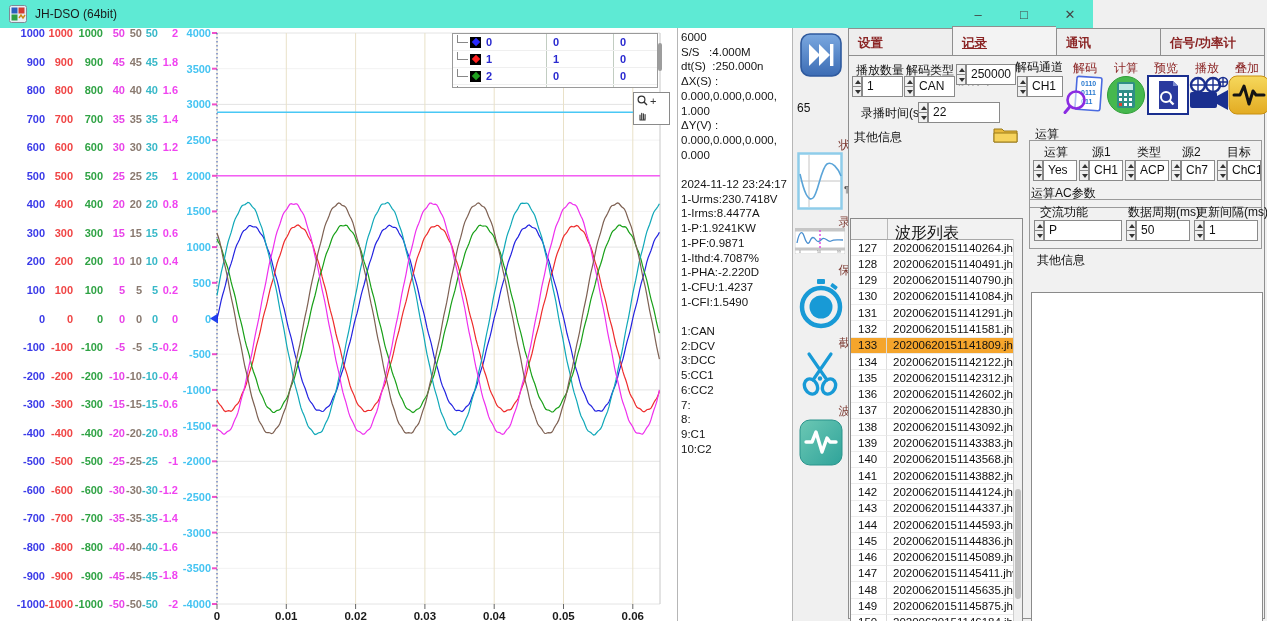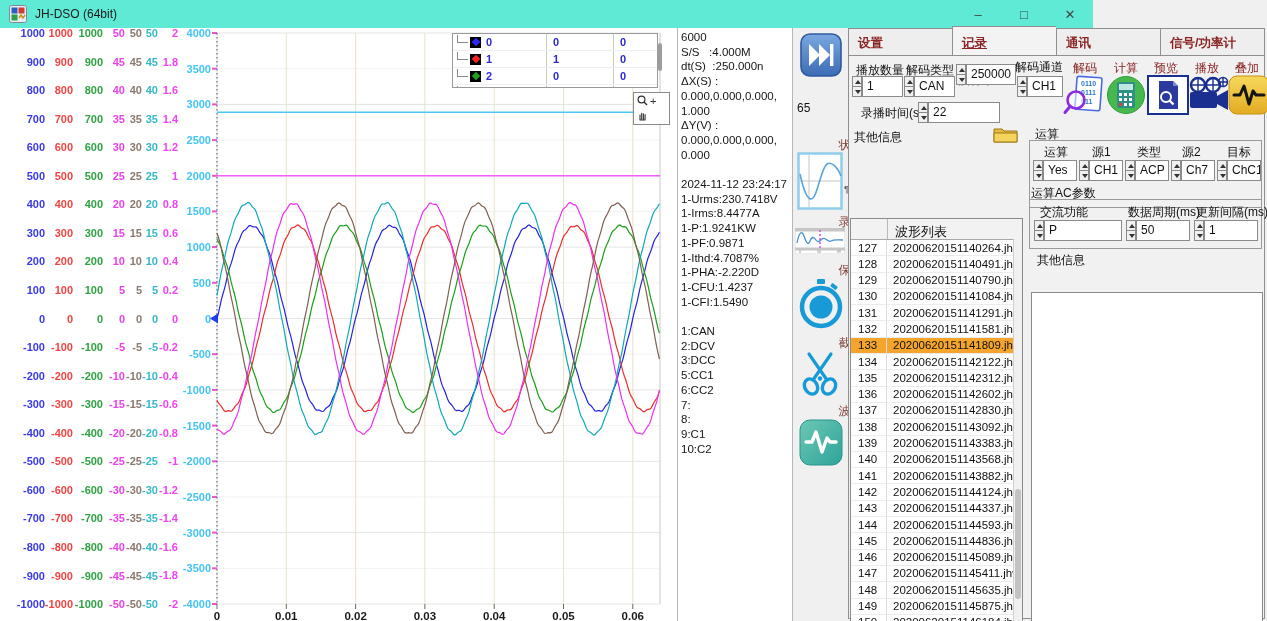--- a/index.html
+++ b/index.html
@@ -71,21 +71,21 @@
        padding:2px 0 0 4px;white-space:nowrap;overflow:hidden;}
   .aicon{position:absolute;width:42px;height:40px;}
   .groupbox{position:absolute;border:1px solid #9a9a9a;box-sizing:border-box;}
   .pathbox{position:absolute;left:4px;top:115px;width:168px;height:37px;background:#fff;
            border:1px solid #8a8a8a;font-size:11.5px;color:#1d2430;padding:2px 2px 0 3px;box-sizing:border-box;}
   .otherbox{position:absolute;left:182px;top:236px;width:230px;height:352px;background:#fff;border:1px solid #8a8a8a;}
   
   .flist{position:absolute;left:1px;top:162px;width:173px;height:428px;background:#fff;
          border:1px solid #8a8a8a;box-sizing:border-box;overflow:hidden;}
   .fl-head{display:flex;height:20px;background:#f2f2f2;border-bottom:1px solid #a8a8a8;
-           font-size:13px;color:#111;}
+           font-size:16px;color:#111;}
   .fl-head .c1{width:36px;border-right:1px solid #b8b8b8;}
   .fl-head .c2{padding:4px 0 0 7px;}
   .fl-body{position:relative;}
   .fl-row{display:flex;height:16.3px;font-size:11.5px;color:#111;}
   .fl-row .c1{width:36px;padding:1.5px 0 0 7px;border-right:1px solid #dcdcdc;border-bottom:1px solid #ececec;box-sizing:border-box;}
   .fl-row .c2{flex:1;padding:1.5px 0 0 6px;border-bottom:1px solid #ececec;white-space:nowrap;overflow:hidden;box-sizing:border-box;}
   .fl-row.sel .c1,.fl-row.sel .c2{background:#f5a52c;}
   .fl-scroll{position:absolute;right:0;top:20px;width:8px;height:406px;background:#f0f0f0;border-left:1px solid #cfcfcf;}
   .fl-thumb{position:absolute;left:1px;width:6px;background:#c2c2c2;border-radius:3px;}
   .anchor-glyph{position:absolute;left:-5px;top:128px;font-size:9px;color:#555;}

